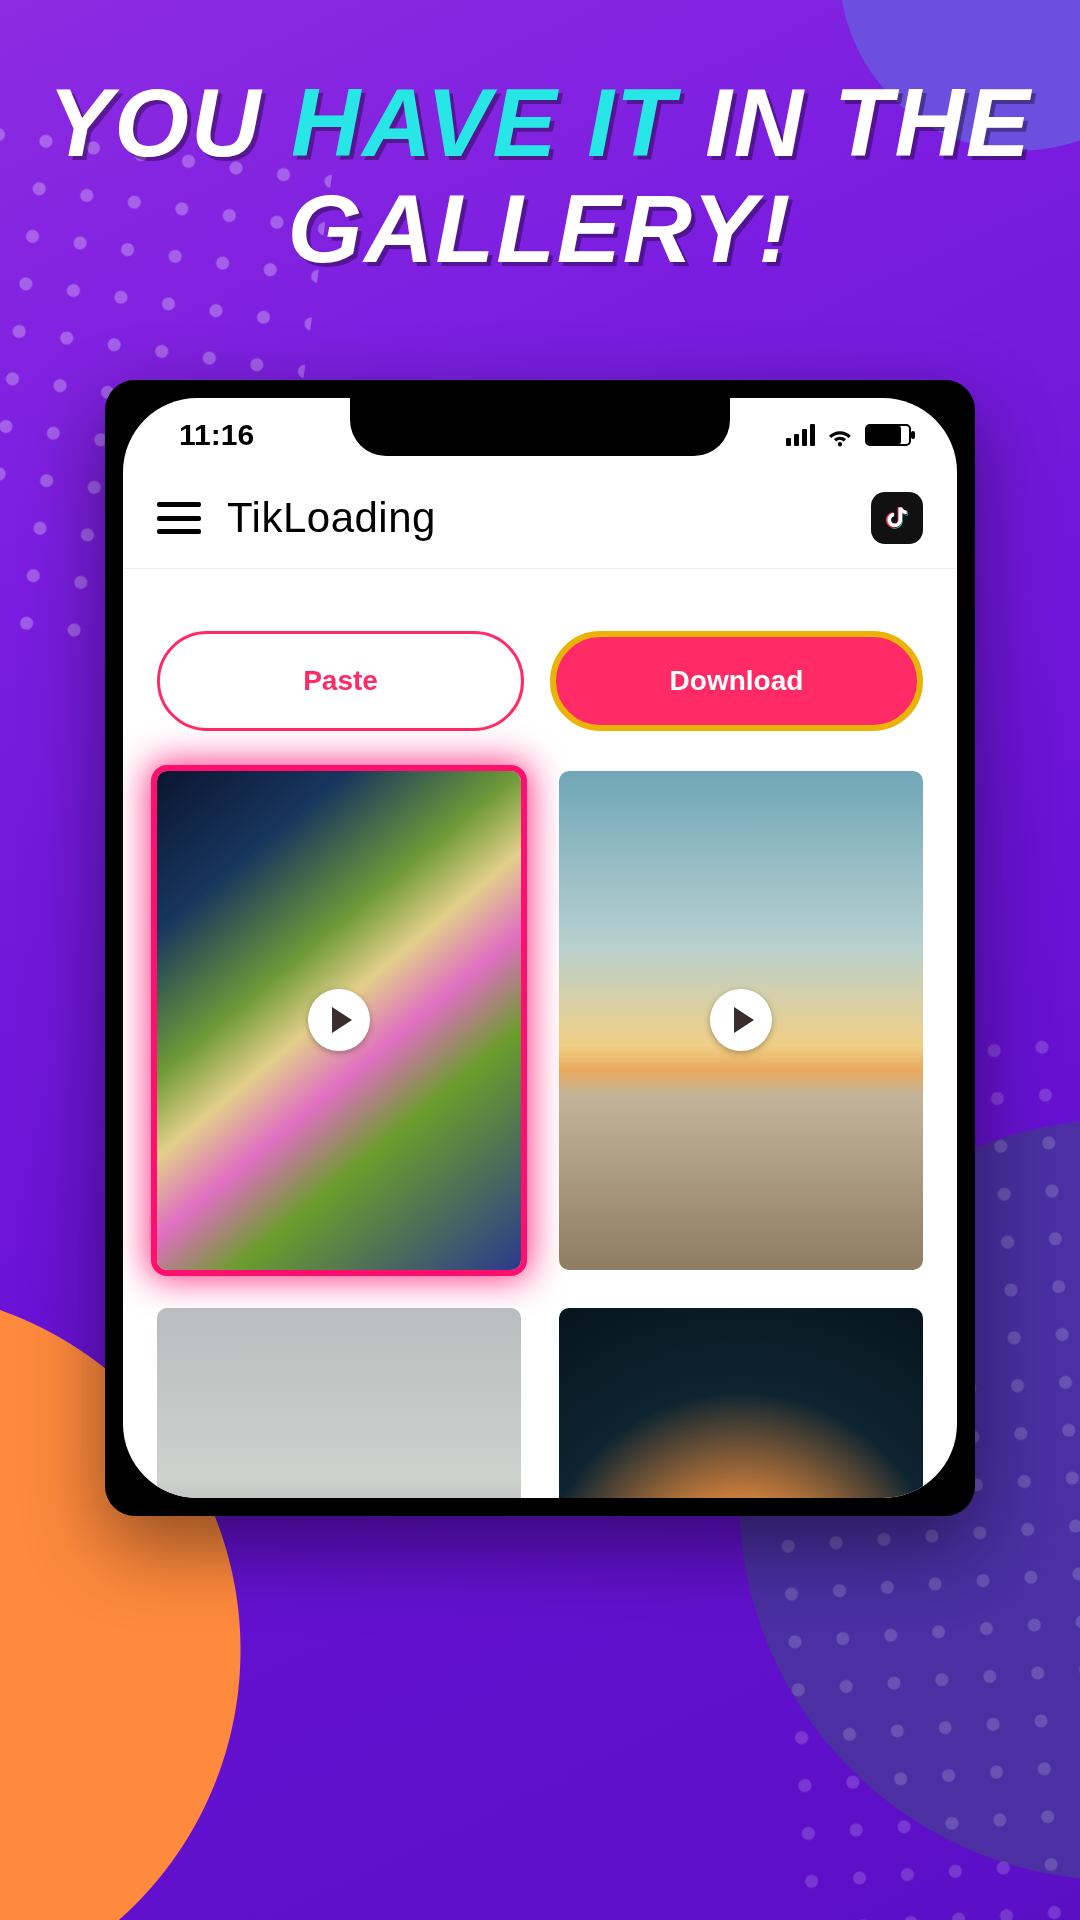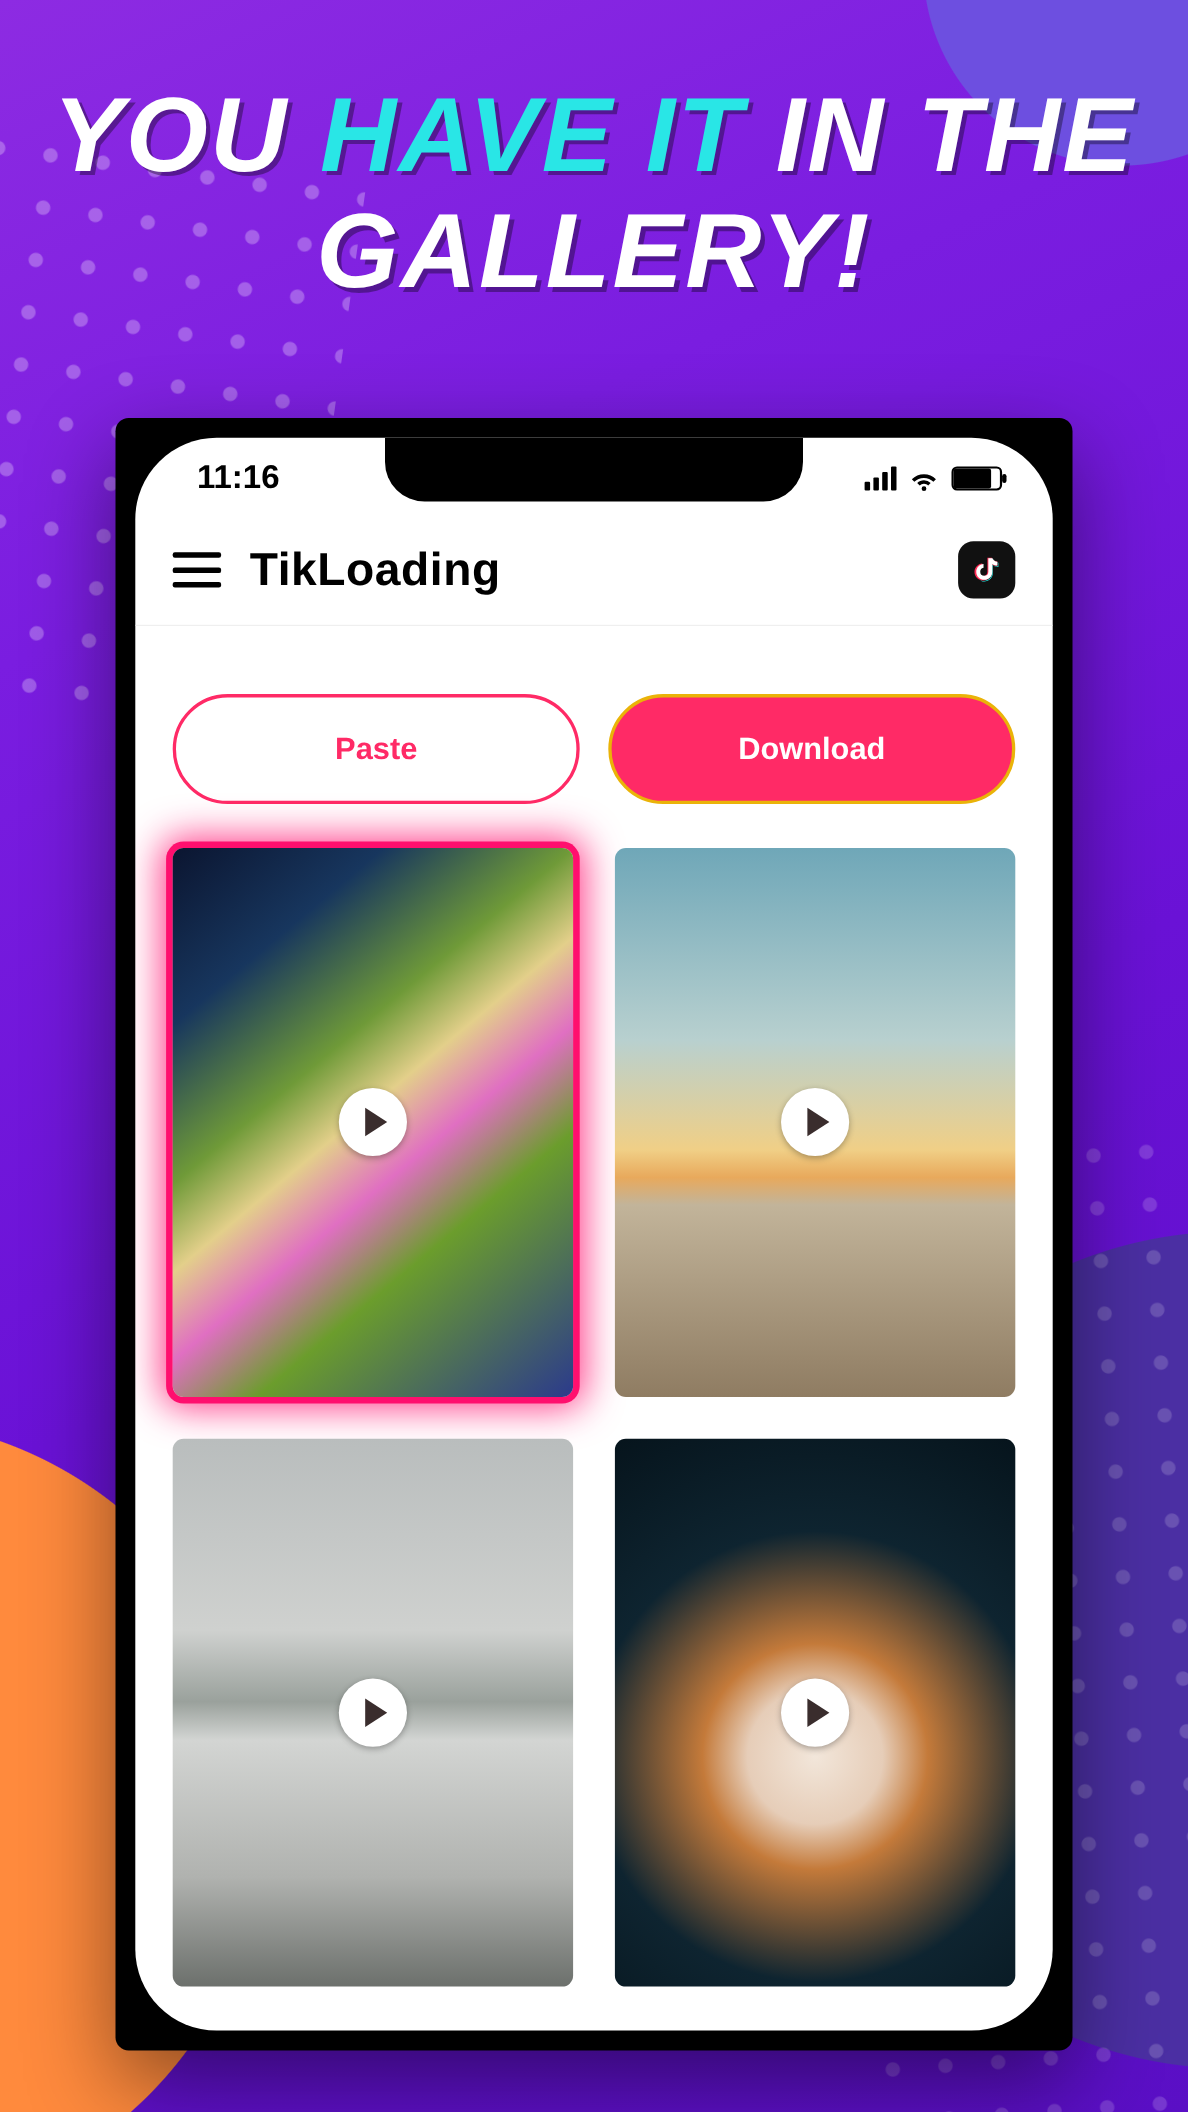--- a/index.html
+++ b/index.html
@@ -26,22 +26,22 @@
     position: absolute; top: 70px; left: 0; right: 0;
     text-align: center; font-weight: 900; font-style: italic;
     font-size: 96px; line-height: 1.1; letter-spacing: 2px;
     color: #fff; text-shadow: 4px 4px 0 rgba(0,0,0,.35);
   }
   .headline .hl-accent { color: #29e6e6; }
 
   
   .phone {
     position: absolute; left: 105px; top: 380px;
-    width: 870px; height: 1484px;
-    background:#000; border-radius: 12px;
+    width: 870px; height: 1136px;
+    background:#000; border-radius: 30px;
     box-shadow: 0 30px 80px rgba(0,0,0,.45);
     padding: 18px;
   }
   .screen {
     width: 100%; height: 100%; background:#fff; border-radius: 74px;
     overflow: hidden; position: relative;
   }
   .notch {
     position:absolute; top:0; left:50%; transform:translateX(-50%);
     width: 380px; height: 58px; background:#000;
@@ -59,37 +59,37 @@
   .batt { width:46px; height:22px; border:2px solid #000; border-radius:5px; position:relative; }
   .batt::after{content:"";position:absolute;right:-6px;top:5px;width:4px;height:8px;background:#000;border-radius:2px;}
   .batt i{display:block;width:82%;height:100%;background:#000;border-radius:2px;}
 
   .appbar {
     display:flex; align-items:center; gap:26px;
     padding: 20px 34px 24px 34px; border-bottom:1px solid #eee;
   }
   .hamburger { width:44px; height:32px; display:flex; flex-direction:column; justify-content:space-between; cursor:pointer;}
   .hamburger i{height:5px;background:#000;border-radius:2px;}
-  .app-title{ font-size:42px; font-weight:700; letter-spacing:.5px; flex:1; }
+  .app-title{ font-size:42px; font-weight:400; letter-spacing:.5px; flex:1; }
   .tiktok-badge{
     width:52px;height:52px;border-radius:14px;background:#111;display:flex;align-items:center;justify-content:center;
   }
   .tiktok-badge svg{width:30px;height:30px;}
 
   .content{ padding: 34px 34px 0 34px; }
   .link-input{
     width:100%; height:108px; border:2px solid #cfd3d8; border-radius:22px;
     padding:0 32px; font-size:34px; color:#333; background:#fbfbfc;
   }
   .link-input::placeholder{ color:#8a8f96; }
 
   .btn-row{ display:flex; gap:26px; margin-top:28px; }
   .btn{ flex:1; height:100px; border-radius:52px; font-size:28px; font-weight:700; display:flex; align-items:center; justify-content:center; cursor:pointer; }
   .btn-outline{ border:3px solid #ff2a66; color:#ff2a66; background:#fff; }
-  .btn-solid{ background:#ff2a66; color:#fff; border:3px solid #eab308; }
+  .btn-solid{ background:#ff2a66; color:#fff; border:6px solid #eab308; }
 
   .gallery{ margin-top:40px; display:grid; grid-template-columns:1fr 1fr; gap:38px; }
   .thumb{ position:relative; border-radius:10px; overflow:hidden; aspect-ratio: 265/363; cursor:pointer; }
   .thumb.highlight{ box-shadow: 0 0 0 6px #ff0f6e, 0 0 34px 10px rgba(255,15,110,.8); }
   .play{
     position:absolute; left:50%; top:50%; transform:translate(-50%,-50%);
     width:62px;height:62px;border-radius:50%;background:#fff;display:flex;align-items:center;justify-content:center;
     box-shadow:0 2px 6px rgba(0,0,0,.3);
   }
   .play::after{ content:""; border-left:20px solid #3a2d2d; border-top:13px solid transparent; border-bottom:13px solid transparent; margin-left:5px;}

